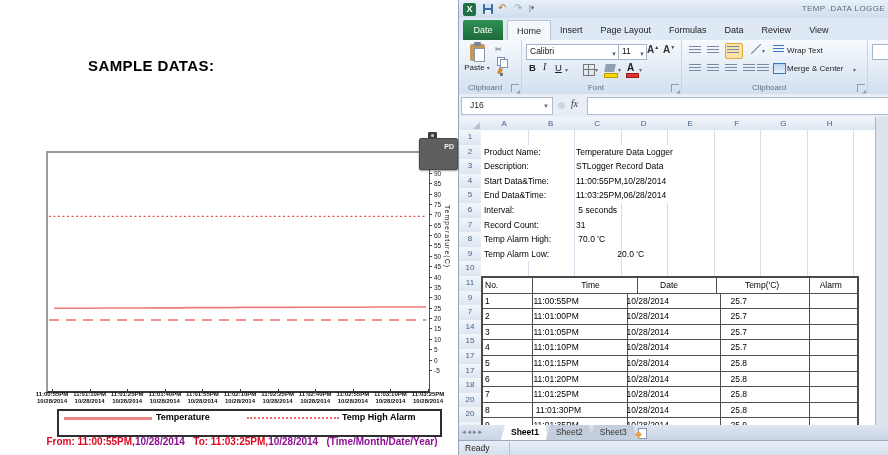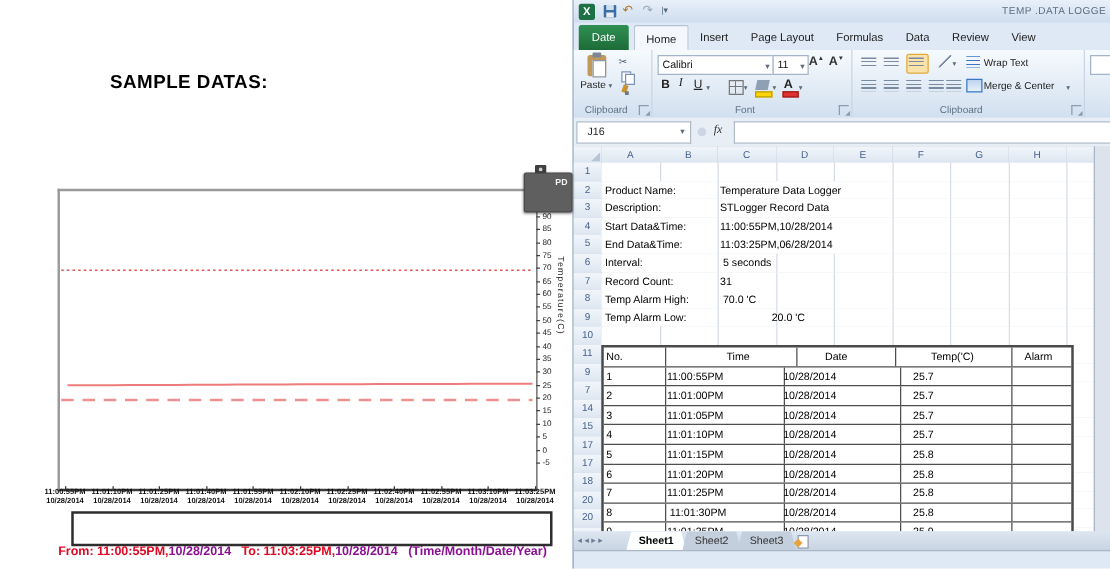--- a/index.html
+++ b/index.html
@@ -258,20 +258,26 @@
     </div>
   </div>
 
 <div class="abs" id="pd-tab"></div>
 <div class="abs" id="pd-dot"></div>
 <div class="abs" id="pd-box">
   <span class="pd-label">PD</span>
 </div>
 
 <div class="abs" id="legend">
+  <div class="lg-row" style="top:1px;">
+    <span class="lg-line lg-solid" style="left:3px;width:88px;"></span>
+    <span class="lg-text" style="left:95px;">Temperature</span>
+    <span class="lg-line lg-dot" style="left:186px;width:92px;"></span>
+    <span class="lg-text" style="left:281px;">Temp High Alarm</span>
+  </div>
 </div>
 
 <div class="abs" id="caption"><span style="color: rgb(224, 7, 34);">From: 11:00:55PM,</span><span style="color: rgb(141, 15, 148);">10/28/2014</span><span style="color: rgb(224, 7, 34);">   To: 11:03:25PM,</span><span style="color: rgb(141, 15, 148);">10/28/2014</span><span style="color: rgb(141, 15, 148);">   (Time/Month/Date/Year)</span></div>
 
 <div class="abs" id="excel">
 
   <div class="abs" id="titlebar">
     <div class="abs" id="xl-icon">X</div>
     <div class="abs" id="save-icon"></div>
     <span class="qat abs" id="undo-icon">↶</span>
@@ -652,13 +658,17 @@
   <div class="abs" id="sheetbar">
     <span class="abs" id="navbtns">◂◂▸▸</span>
     <div class="abs" id="sheet-tabs">
         <div class="stab active">Sheet1</div>
         <div class="stab">Sheet2</div>
         <div class="stab">Sheet3</div>
         <div id="ins-sheet"></div>
       </div>
   </div>
 
+  <div class="abs" id="statusbar">
+    <span class="abs" id="status-text">Ready</span>
+    <span class="abs" id="status-sep"></span>
+  </div>
 </div>
 
 </body></html>

